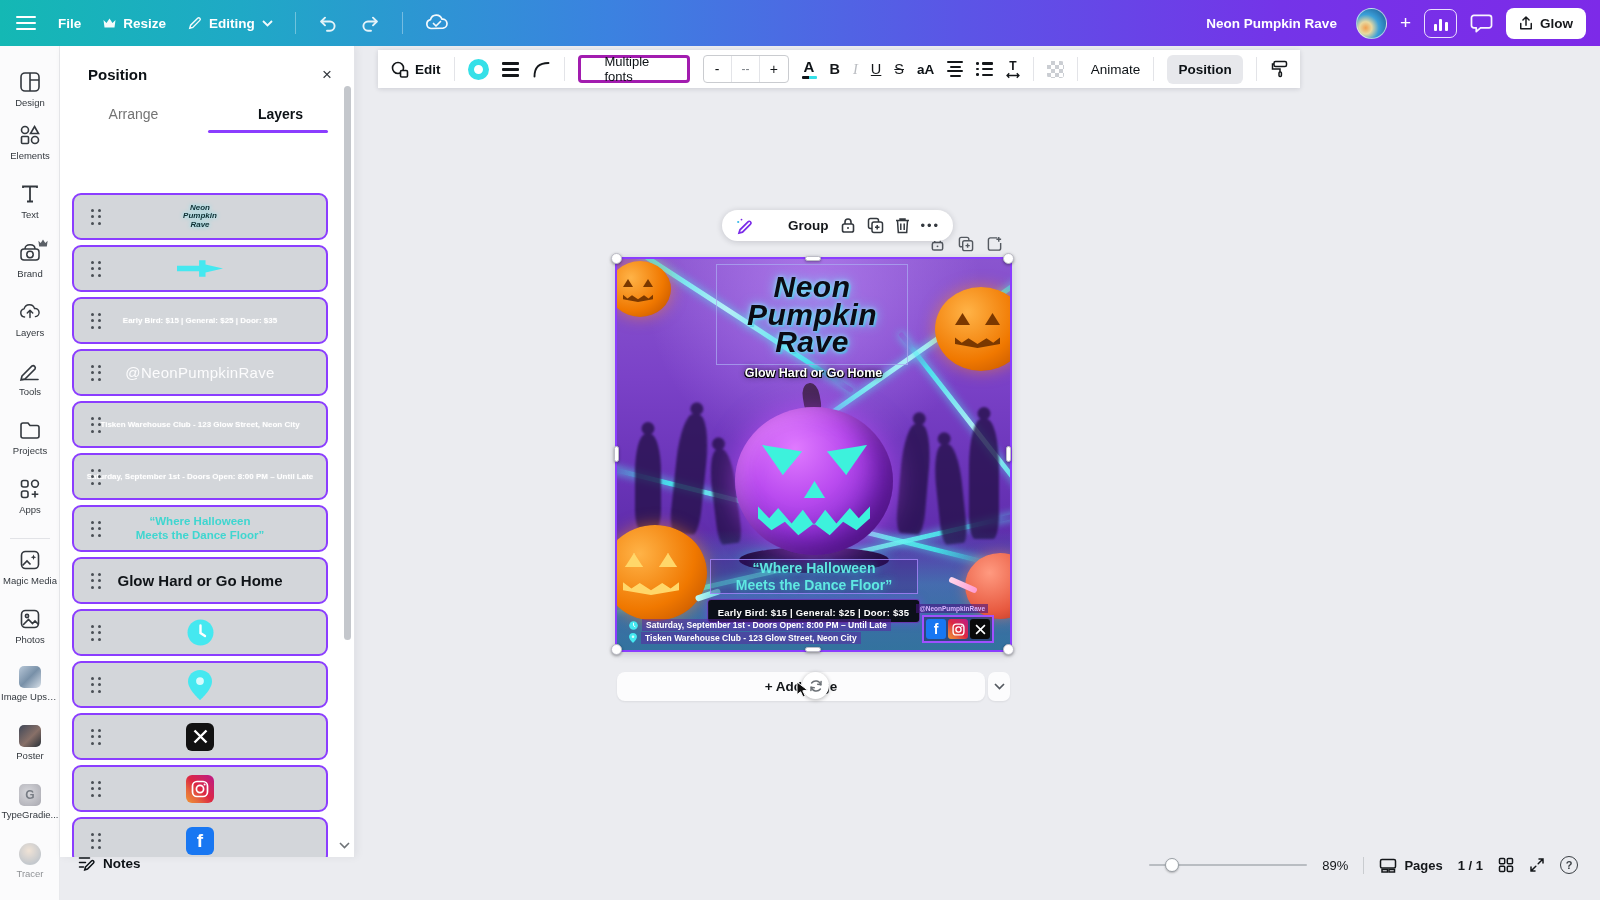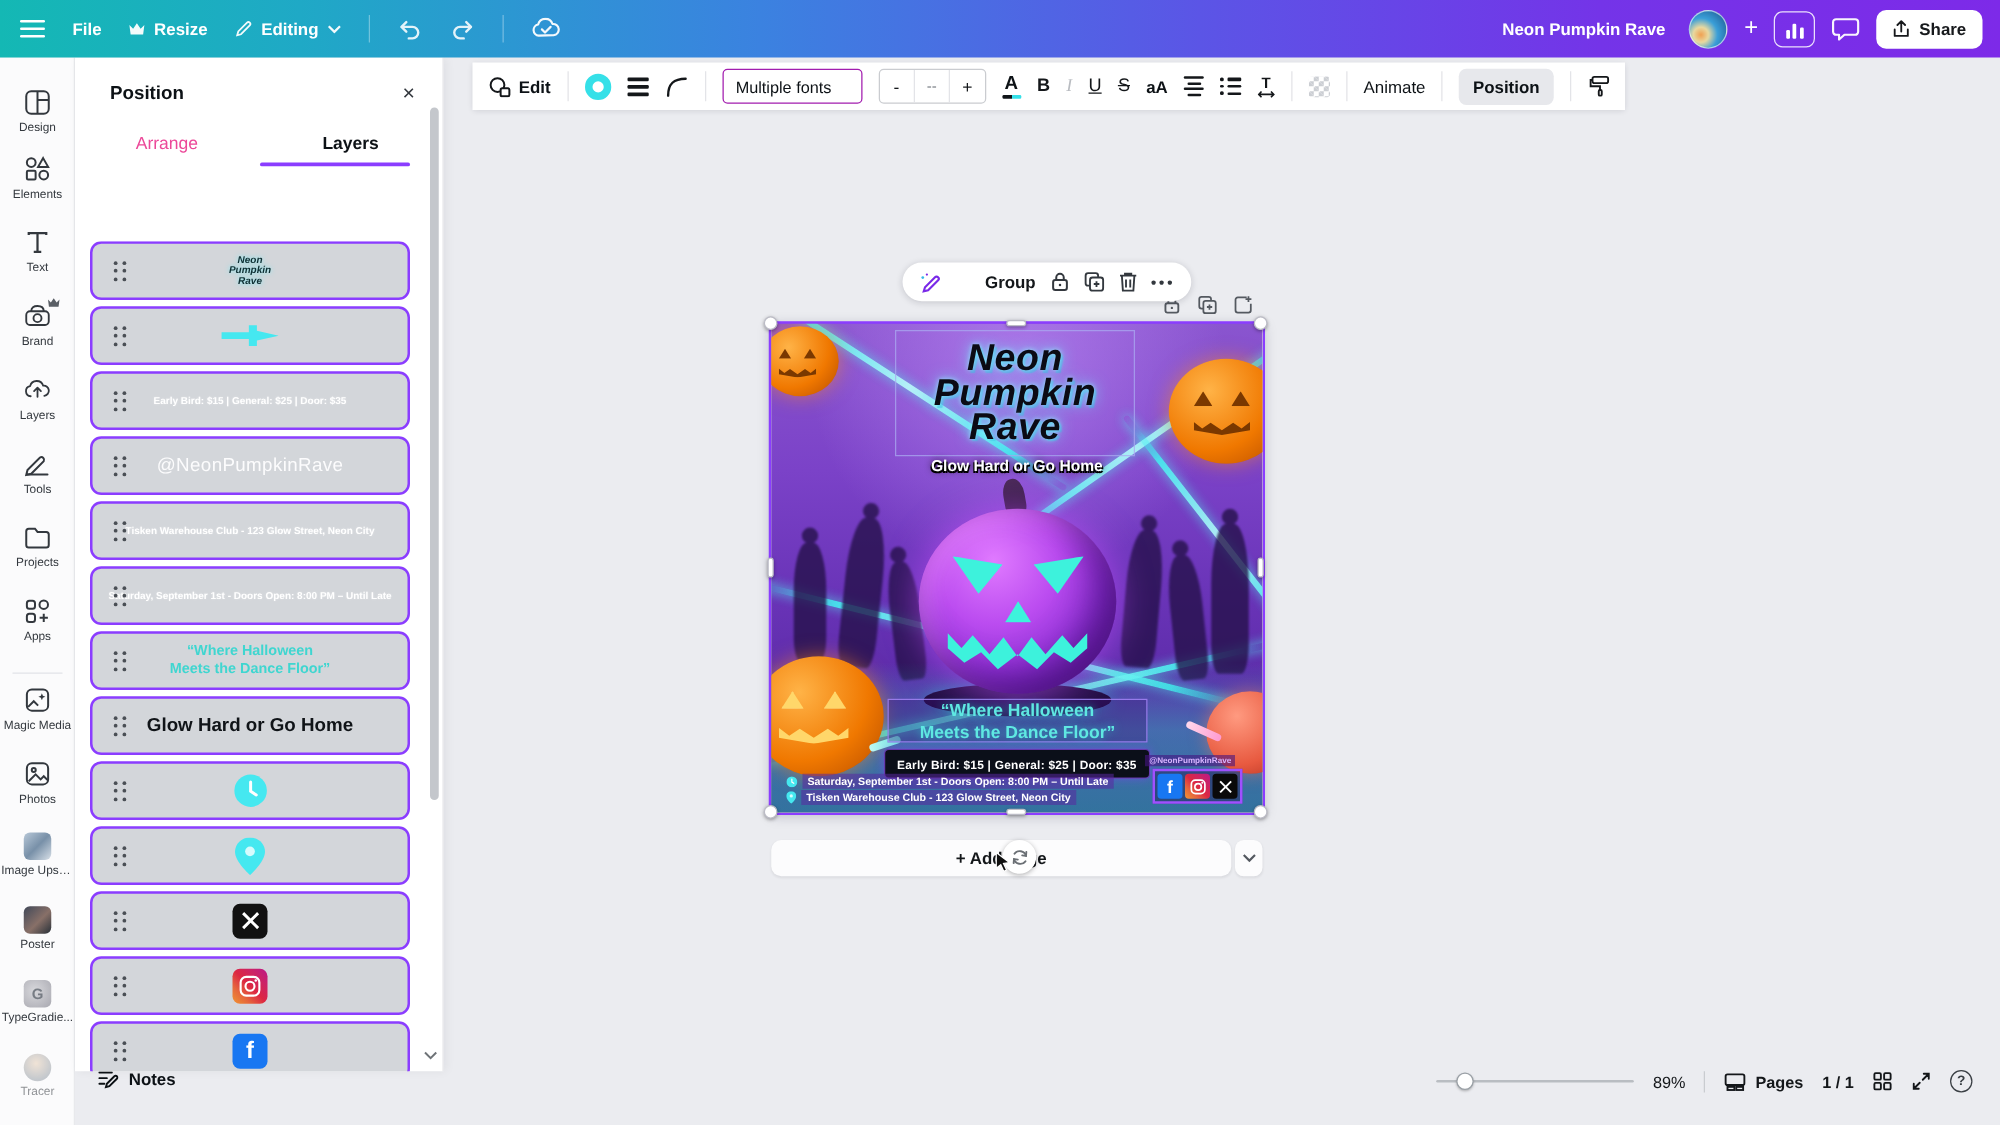--- a/index.html
+++ b/index.html
@@ -37,21 +37,21 @@
   .thumb-ico { width:22px; height:22px; border-radius:5px; }
   .crown-badge { position:absolute; top:-8px; right:-6px; color:#5a5f66; }
 
   
   .panel { position:absolute; left:60px; top:46px; width:295px; height:811px; background:#fff;
     border-right:1px solid #e3e4e8; box-shadow:2px 0 8px rgba(20,20,40,.06); z-index:45; }
   .pnl-head { display:flex; align-items:center; justify-content:space-between; padding:20px 22px 10px 28px; }
   .pnl-title { font-size:15px; font-weight:700; color:#0d1216; }
   .pnl-close { font-size:17px; color:#33383e; cursor:pointer; line-height:1; }
   .pnl-tabs { display:flex; position:relative; margin:4px 0 14px 0; }
-  .pnl-tab { flex:1; text-align:center; font-size:14px; padding:9px 0 11px 0; color:#ec4899; cursor:pointer; }
+  .pnl-tab { flex:1; text-align:center; font-size:14px; padding:9px 0 11px 0; color:#737373; cursor:pointer; }
   .pnl-tab.active { color:#0d1216; font-weight:700; }
   .tab-underline { position:absolute; bottom:0; left:148px; width:120px; height:3px; background:#8b3dff; border-radius:2px; }
   .seg { position:absolute; left:12px; top:100px; width:256px; height:31px; border:1px solid #e2e3e7; border-radius:8px; display:flex; overflow:hidden; background:#fff; }
   .seg-opt { flex:1; display:flex; align-items:center; justify-content:center; font-size:13px; color:#0d1216; cursor:pointer; }
   .seg-opt.selected { background:#efe7ff; font-weight:700; border-radius:7px; }
   .layer-list { position:absolute; left:12px; top:147px; width:256px; height:664px; overflow:hidden; }
   .layer-row { position:absolute; left:0; width:256px; height:47px; background:#d3d6da; border:2px solid #8b3dff; border-radius:9px;
     display:flex; align-items:center; justify-content:center; cursor:pointer; }
   .drag { position:absolute; left:17px; top:50%; transform:translateY(-50%); display:grid; grid-template-columns:3px 3px; grid-auto-rows:3px; gap:3.5px; cursor:grab; }
   .drag i { width:3px; height:3px; border-radius:50%; background:#4a4f55; }
@@ -71,21 +71,21 @@
   .pnl-scrolldn { position:absolute; right:4px; bottom:4px; color:#6e7377; }
 
   
   .ctx { position:absolute; left:378px; top:50px; height:38px; background:#fff; border-radius:0;
     box-shadow:0 1px 5px rgba(20,20,40,.14); display:flex; align-items:center; gap:13px; padding:0 12px; z-index:30; }
   .ctx .sep { width:1px; height:24px; background:#e3e4e8; }
   .ctx-item { display:flex; align-items:center; gap:6px; font-size:13.5px; color:#0d1216; cursor:pointer; white-space:nowrap; }
   .donut { width:21px; height:21px; border-radius:50%; border:6px solid #35e0e8; background:#fff; }
   .stroke-ico { display:flex; flex-direction:column; gap:3px; }
   .stroke-ico i { width:17px; height:3px; background:#14171a; border-radius:1px; }
-  .fontbox { width:112px; height:28px; border:1px solid #a21caf; border-radius:4px; display:flex; align-items:center; padding:0 10px; font-size:13px; color:#0d1216; cursor:pointer; }
+  .fontbox { width:112px; height:28px; border:3px solid #a21caf; border-radius:4px; display:flex; align-items:center; padding:0 24px; font-size:13px; color:#0d1216; cursor:pointer; }
   .sizebox { width:86px; height:28px; border:1px solid #caccd0; border-radius:4px; display:flex; align-items:stretch; }
   .sizebox > div { flex:1; display:flex; align-items:center; justify-content:center; font-size:14px; color:#14171a; cursor:pointer; }
   .sizebox .val { border-left:1px solid #e3e4e8; border-right:1px solid #e3e4e8; color:#7a7f85; font-size:12px; }
   .A-color { font-size:15px; font-weight:800; color:#0d1216; display:flex; flex-direction:column; align-items:center; line-height:1; cursor:pointer; }
   .A-color .bar { margin-top:2px; width:15px; height:3.5px; background:linear-gradient(90deg,#101418 50%,#35e0e8 50%); border-radius:1px; }
   .fmt { font-size:14.5px; font-weight:700; color:#14171a; cursor:pointer; }
   .fmt.dis { color:#b9bcc1; font-weight:400; font-style:italic; font-family:"Liberation Serif",serif; }
   .fmt.u { text-decoration:underline; }
   .fmt.s { text-decoration:line-through; }
   .align-ico { display:flex; flex-direction:column; gap:2.5px; align-items:center; }
@@ -268,21 +268,21 @@
         <svg width="23" height="21" viewBox="0 0 24 22" fill="none" stroke="#fff" stroke-width="1.8" stroke-linejoin="round">
             <path d="M4 2.5 h16 a2.5 2.5 0 0 1 2.5 2.5 v8 a2.5 2.5 0 0 1 -2.5 2.5 h-9 l-4.5 4 v-4 h-2.5 a2.5 2.5 0 0 1 -2.5 -2.5 v-8 a2.5 2.5 0 0 1 2.5 -2.5 z"></path>
           </svg>
       </span>
       <span class="share-btn">
         <span style="display:flex">
           <svg width="14" height="15" viewBox="0 0 16 17" fill="none" stroke="#17191c" stroke-width="1.7" stroke-linecap="round" stroke-linejoin="round">
               <path d="M8 1.5 v9 M4.5 4.5 L8 1 l3.5 3.5 M2 8.5 v6 h12 v-6"></path>
             </svg>
         </span>
-        <span>Share</span>
+        <span>Glow</span>
       </span>
     </div>
   </div>
 
   <div class="rail">
     <div class="rail-item" style="top:24px">
       <span class="rail-ico">
           <svg width="22" height="22" viewBox="0 0 22 22" fill="none" stroke="#33383e" stroke-width="1.6">
             <rect x="2" y="2" width="18" height="18" rx="4"></rect>
             <path d="M11 2 v18 M11 9 h9"></path>

